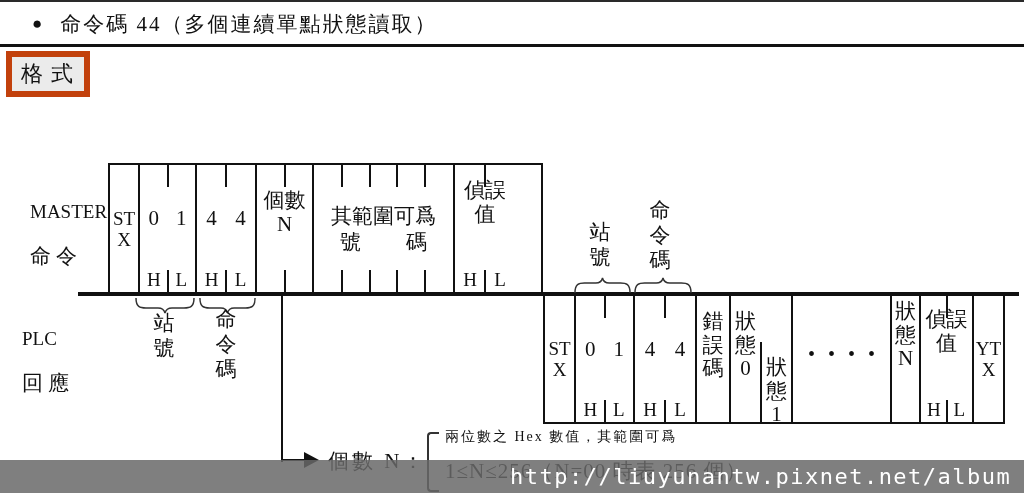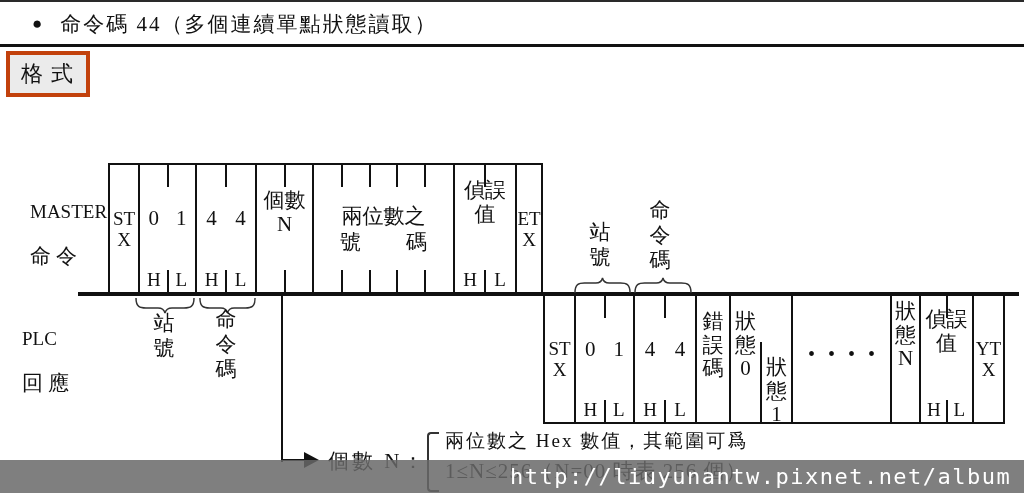--- a/index.html
+++ b/index.html
@@ -4,21 +4,21 @@
 <style>
   html,body{margin:0;padding:0;background:#fff;}
   #page{position:relative;width:1024px;height:493px;background:#fff;overflow:hidden;
         font-family:"Liberation Serif","DejaVu Serif",serif;color:#111;}
   .abs{position:absolute;}
   
   #top-edge{left:0;top:0;width:1024px;height:2px;background:#2a2a2a;}
   #title-row{left:32px;top:10px;display:flex;align-items:center;gap:16px;font-size:21px;letter-spacing:2px;}
   #title-bullet{font-size:17px;}
   #title-rule{left:0;top:44px;width:1024px;height:3px;background:#111;}
-  #format-box{left:6px;top:51px;width:84px;height:46px;background:#ebebeb;border:4px solid #c2410c;
+  #format-box{left:6px;top:51px;width:84px;height:46px;background:#ebebeb;border:6px solid #c2410c;
               display:flex;align-items:center;justify-content:center;font-size:22px;letter-spacing:8px;padding-left:6px;box-sizing:border-box;}
   
   .side-label{font-size:19px;line-height:1.2;}
   .side-label .cjk{font-size:21px;letter-spacing:5px;margin-top:20px;}
   
   #baseline{left:78px;top:292px;width:941px;height:4px;background:#111;}
   
   .frame{display:flex;box-sizing:border-box;background:#fff;}
   #master-frame{left:108px;top:163px;width:435px;height:129px;border:2px solid #111;border-bottom:none;}
   #plc-frame{left:543px;top:296px;width:462px;height:128px;border:2px solid #111;border-top:none;}
@@ -44,21 +44,21 @@
   
   .anno{font-size:21px;line-height:1.18;text-align:center;width:24px;word-break:break-all;}
   .brace svg{display:block;}
   
   #count-connector{left:281px;top:296px;width:2px;height:166px;background:#111;}
   #note-hline{left:281px;top:459px;width:24px;height:2px;background:#111;}
   #note-arrowhead{left:304px;top:452px;width:0;height:0;border-left:15px solid #111;
                   border-top:8px solid transparent;border-bottom:8px solid transparent;}
   #note-pointer{left:328px;top:447px;font-size:21px;letter-spacing:3px;}
   #note-bracket{left:427px;top:432px;width:10px;height:56px;border:2px solid #333;border-right:none;border-radius:4px 0 0 4px;}
-  #note-line1{left:445px;top:428px;font-size:19px;letter-spacing:2px;}
+  #note-line1{left:445px;top:428px;font-size:14px;letter-spacing:2px;}
   #note-line2{left:445px;top:457px;font-size:21px;letter-spacing:1px;}
   
   #watermark-band{left:0;top:460px;width:1024px;height:37px;background:rgba(104,104,104,0.85);z-index:5;}
   #watermark-text{position:absolute;left:510px;top:4px;color:#fff;font-size:22px;letter-spacing:1.5px;
                   font-family:"DejaVu Sans Mono","Liberation Mono",monospace;white-space:nowrap;}
 </style>
 </head>
 <body>
 
 <div id="page">
@@ -118,42 +118,39 @@
       <div class="tick tick-top"></div>
       <div class="vstack cjk" style="top:24px;">個數N</div>
       <div class="tick tick-bot"></div>
     </div>
     <div class="cell" style="width:141px;">
       <div class="tick tick-top p20"></div>
       <div class="tick tick-top p40"></div>
       <div class="tick tick-top p60"></div>
       <div class="tick tick-top p80"></div>
       <div class="two-line">
-        <div>兩位數之</div>
+        <div>其範圍可爲</div>
         <div class="spread">
           <span>號</span>
           <span>碼</span>
         </div>
       </div>
       <div class="tick tick-bot p20"></div>
       <div class="tick tick-bot p40"></div>
       <div class="tick tick-bot p60"></div>
       <div class="tick tick-bot p80"></div>
     </div>
     <div class="cell" style="width:62px;">
       <div class="tick tick-top"></div>
       <div class="vstack cjk" style="top:14px;">偵誤值</div>
       <div class="hl">
         <span>H</span>
         <span>L</span>
       </div>
       <div class="tick tick-bot"></div>
-    </div>
-    <div class="cell grow">
-      <div class="vstack lat">ETX</div>
     </div>
   </div>
 
   <div class="abs brace" style="left:135px;top:298px;">
     <svg width="60" height="16" viewBox="0 0 60 16" preserveAspectRatio="none">
       <path d="M1,0 C1,9 5,10 11,10 L23,10 C27,10 29,11 30,15 C31,11 33,10 37,10 L49,10 C55,10 59,9 59,0" fill="none" stroke="#333" stroke-width="1.5"></path>
     </svg>
   </div>
   <div class="abs brace" style="left:199px;top:298px;">
     <svg width="57" height="16" viewBox="0 0 60 16" preserveAspectRatio="none">

